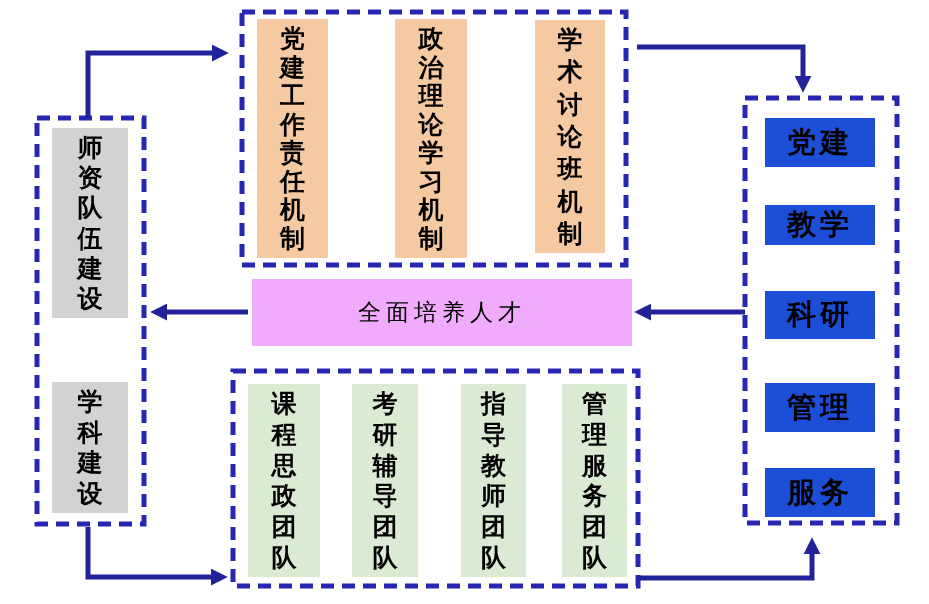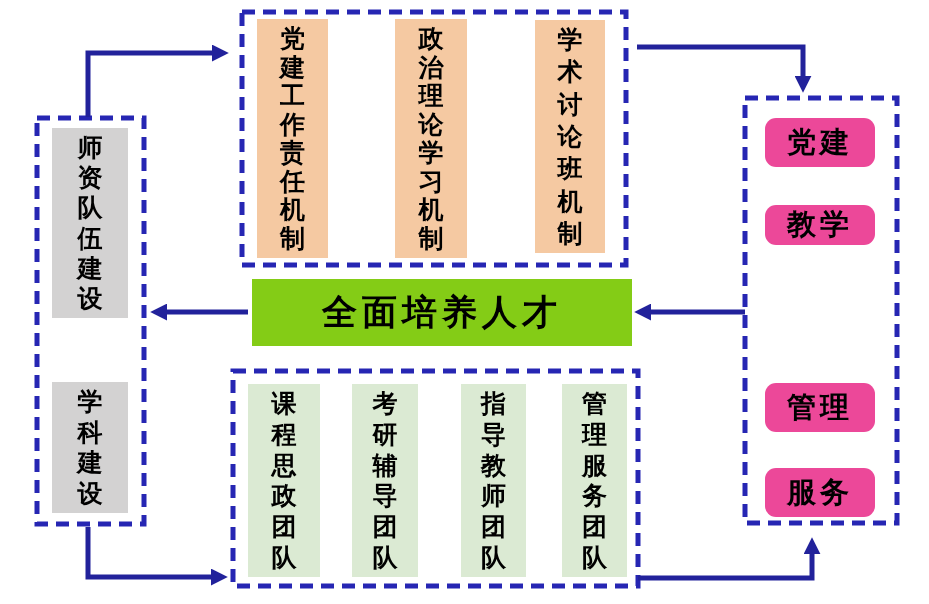--- a/index.html
+++ b/index.html
@@ -12,26 +12,26 @@
   .arrow{fill:none;stroke:#22229B;stroke-width:5;}
   .box{position:absolute;box-sizing:border-box;font-weight:700;}
   .vtext{
     display:flex;flex-direction:column;align-items:center;justify-content:space-between;
     padding:7px 0;font-size:25px;line-height:1;
   }
   .salmon{background:#F5C9A2;}
   .gray{background:#D3D2D2;}
   .green{background:#DBEAD3;}
   .blue{
-    background:#ec4899;display:flex;align-items:center;justify-content:center;
-    font-size:29px;letter-spacing:4px;border-radius:11px;
+    background:#1d4ed8;display:flex;align-items:center;justify-content:center;
+    font-size:29px;letter-spacing:4px;
   }
   .center-box{
-    background:#84cc16;display:flex;align-items:center;justify-content:center;
-    font-size:35px;letter-spacing:5px;font-weight:700;
+    background:#f0abfc;display:flex;align-items:center;justify-content:center;
+    font-size:23px;letter-spacing:5px;font-weight:400;
   }
 </style>
 </head>
 <body>
 
 <div class="canvas">
 
   <svg class="overlay" viewBox="0 0 929 604">
     <defs>
       <marker id="ah" viewBox="0 0 10 10" refX="6" refY="5" markerWidth="3.4" markerHeight="3.4" orient="auto-start-reverse">
@@ -127,16 +127,17 @@
       <span>管</span>
       <span>理</span>
       <span>服</span>
       <span>务</span>
       <span>团</span>
       <span>队</span>
     </div>
 
   <div class="box blue" style="left:765px;top:118px;width:110px;height:49px">党建</div>
   <div class="box blue" style="left:765px;top:205px;width:110px;height:40px">教学</div>
+  <div class="box blue" style="left:765px;top:291px;width:110px;height:48px">科研</div>
   <div class="box blue" style="left:765px;top:383px;width:110px;height:49px">管理</div>
   <div class="box blue" style="left:765px;top:468px;width:110px;height:49px">服务</div>
 
 </div>
 
 </body></html>

